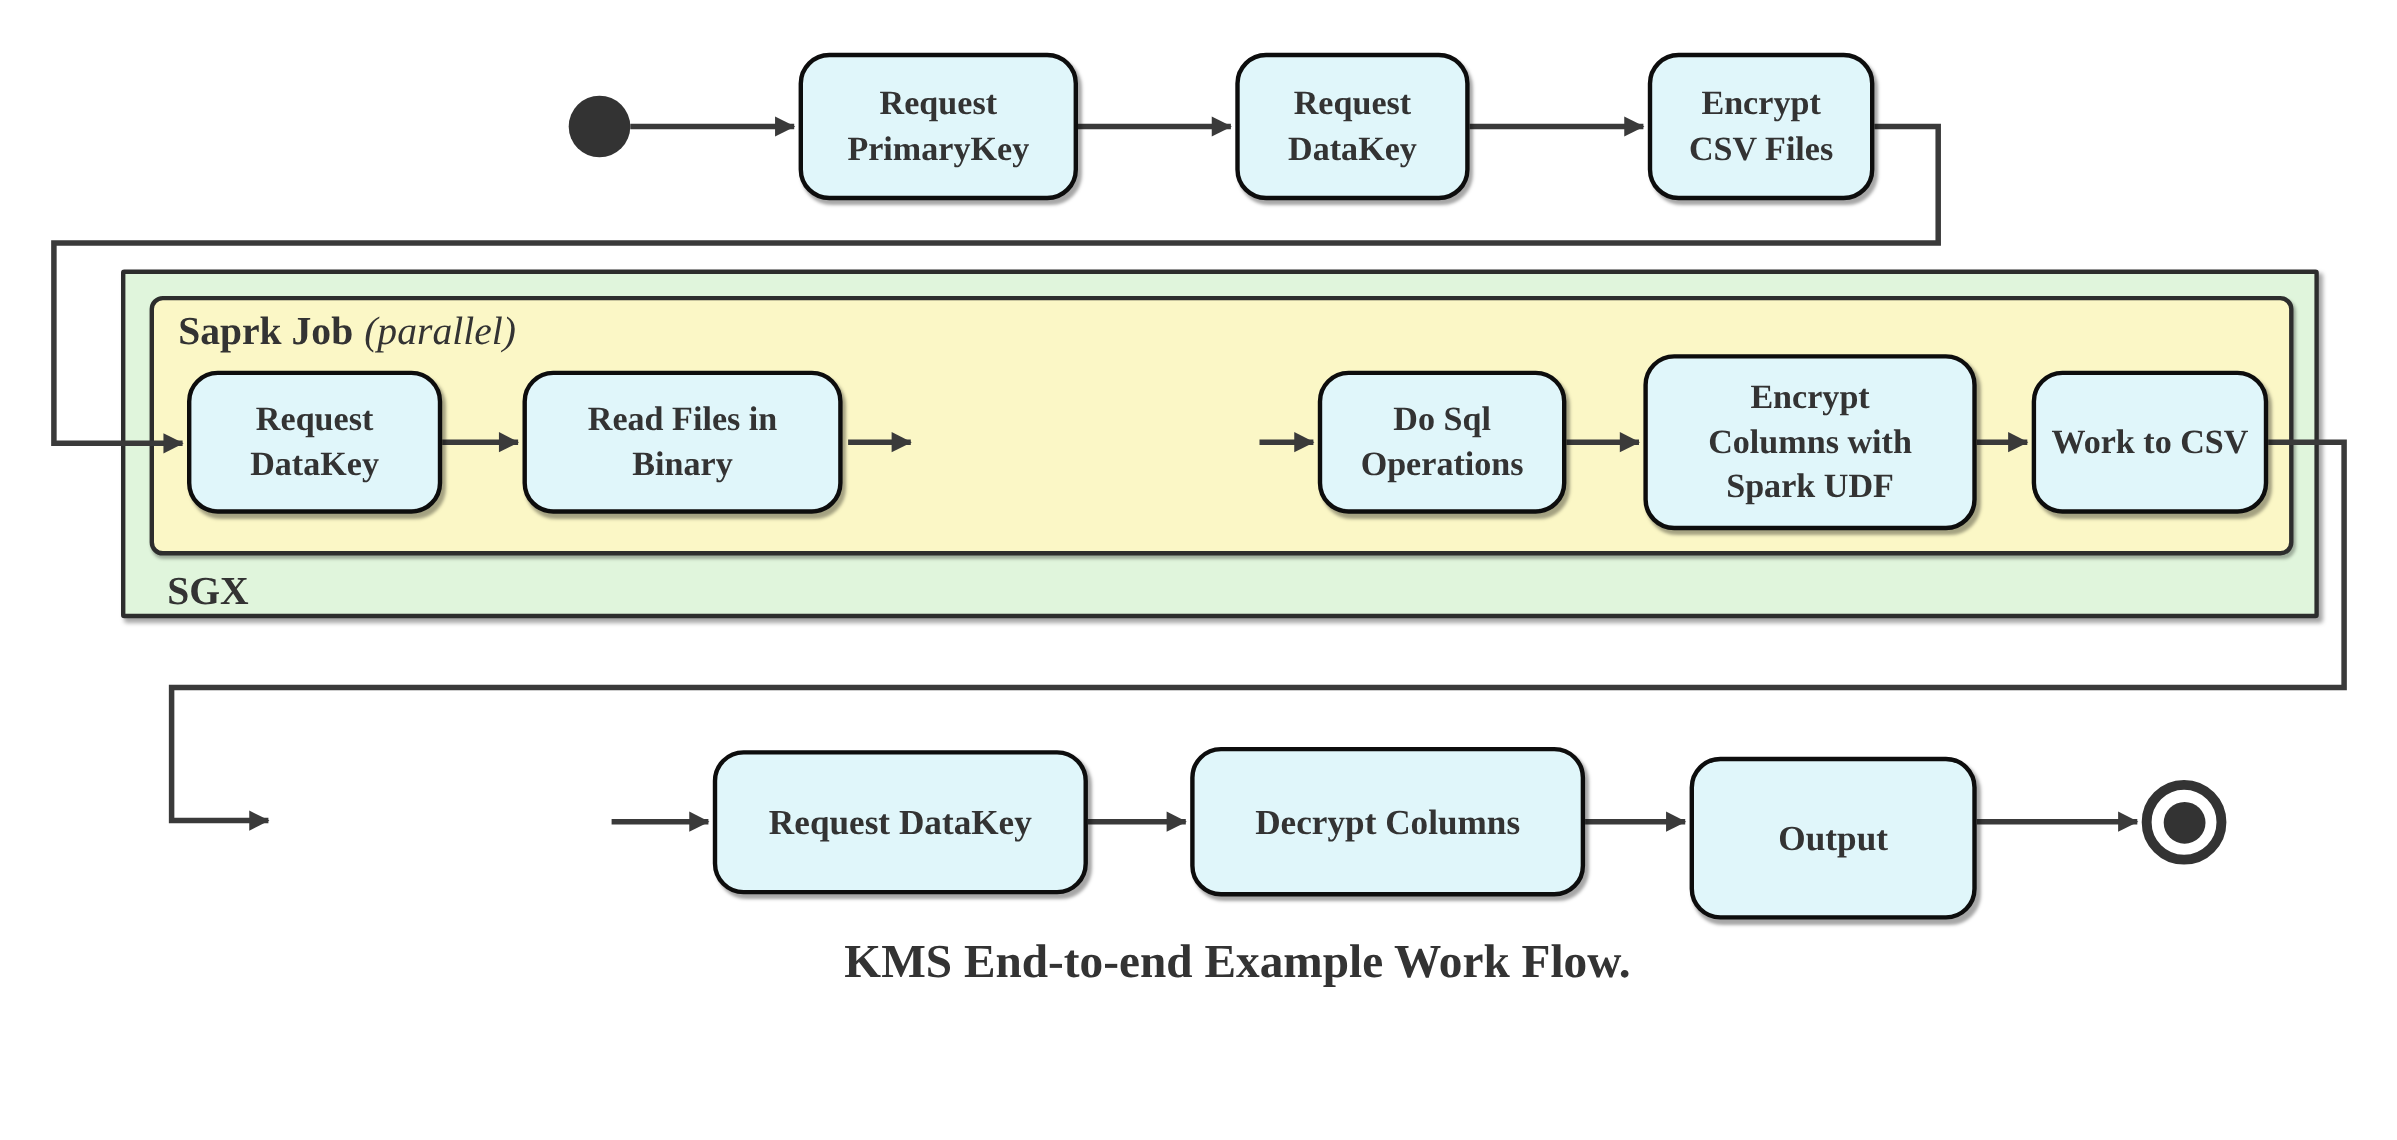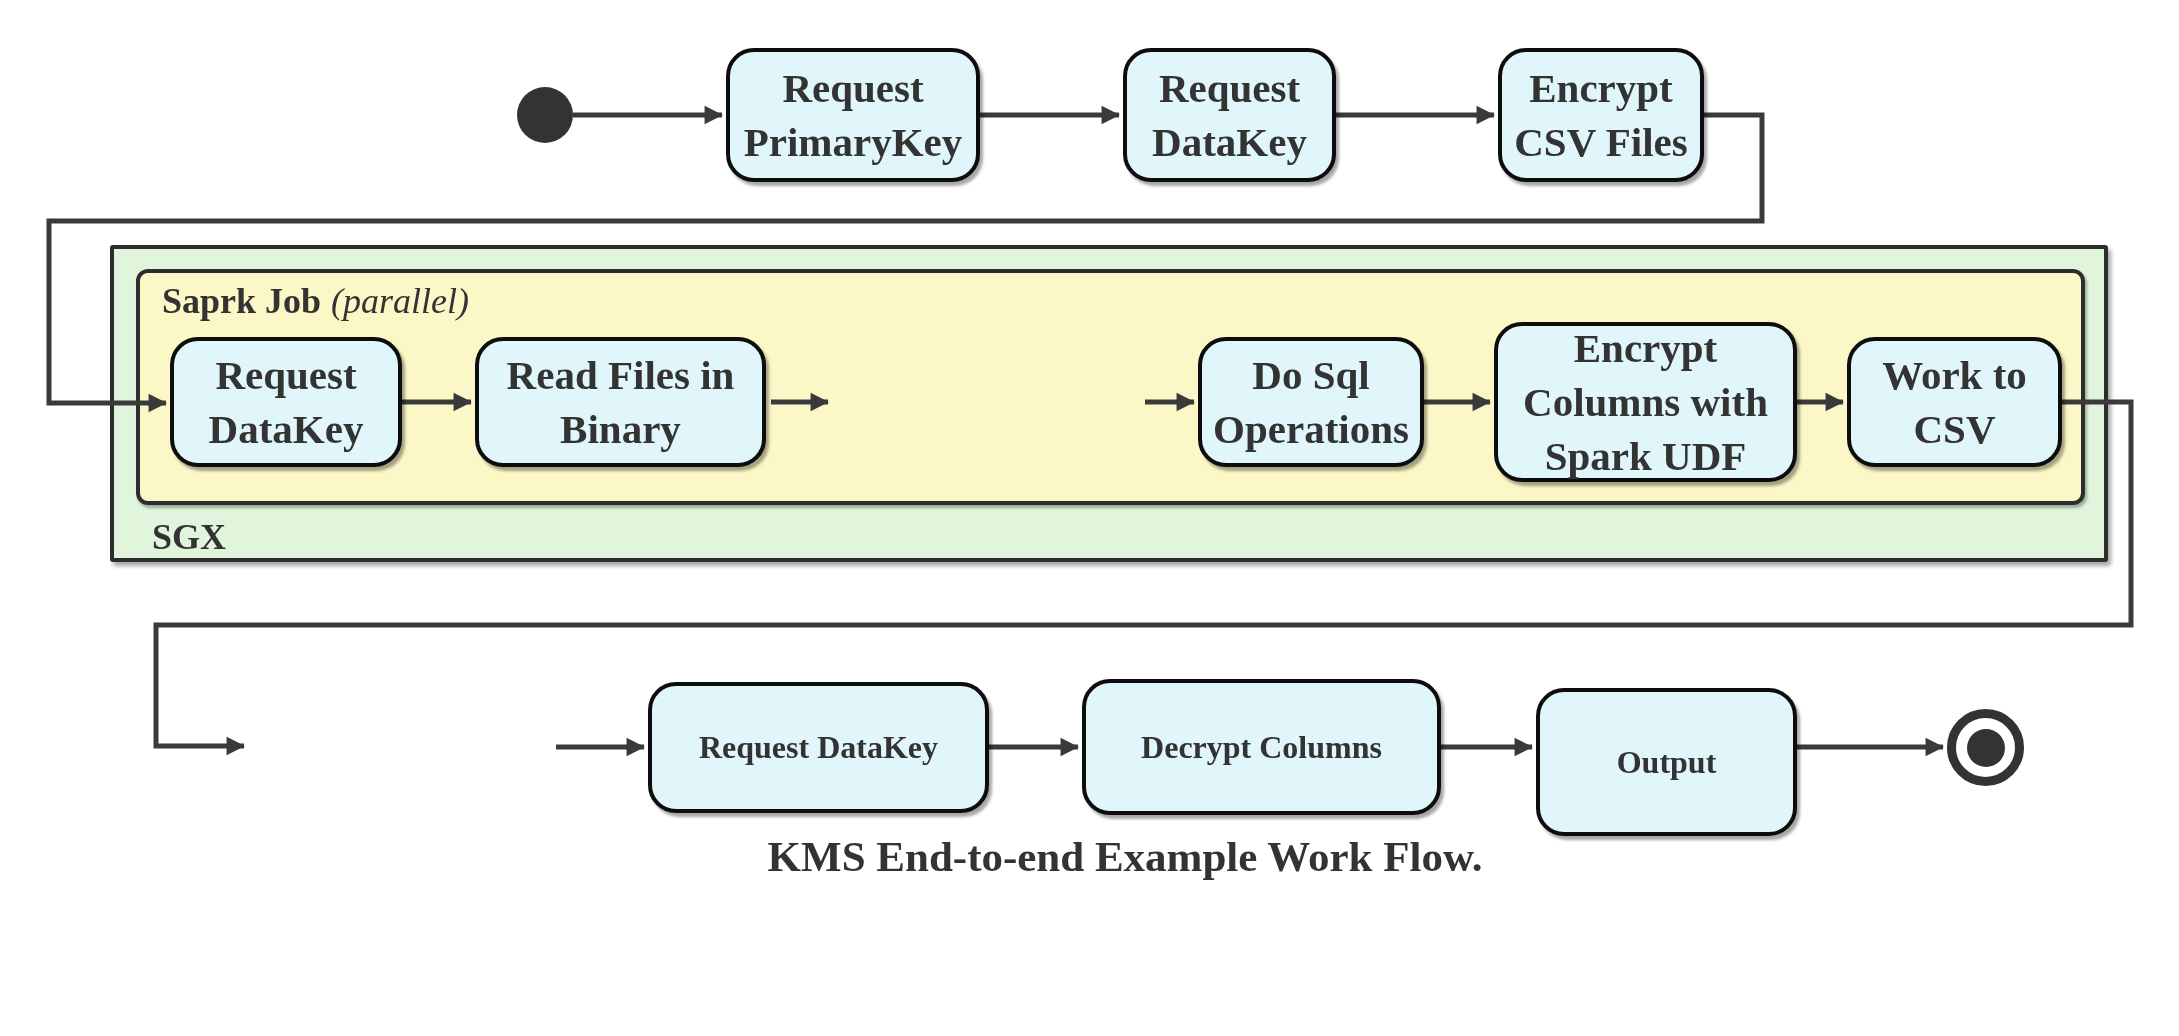--- a/index.html
+++ b/index.html
@@ -29,40 +29,40 @@
   }
   .spark-label{left:162px;top:280px;}
   .spark-label .mod{font-weight:normal;font-style:italic;padding-left:10px;}
   .sgx-label{left:152px;top:516px;}
   .node{
     position:absolute;box-sizing:border-box;z-index:3;
     background:#E0F6FA;border:4px solid #0d0d0d;border-radius:28px;
     box-shadow:3px 4px 3px rgba(0,0,0,0.35);
     display:flex;align-items:center;justify-content:center;
     text-align:center;color:#333333;
-    font-size:41px;font-weight:bold;line-height:1.32;
+    font-size:31px;font-weight:bold;line-height:1.32;
     white-space:pre-line;
   }
   .node.big{font-size:32px;}
   .start-dot{
     position:absolute;z-index:3;
     left:517px;top:87px;width:56px;height:56px;
     background:#333333;border-radius:50%;
   }
   .end-node{
     position:absolute;z-index:3;box-sizing:border-box;
     left:1947px;top:709px;width:77px;height:77px;
     border:9px solid #333333;border-radius:50%;
     background:#ffffff;
     display:flex;align-items:center;justify-content:center;
   }
   .end-inner{width:38px;height:38px;background:#333333;border-radius:50%;}
   .caption{
     position:absolute;z-index:3;
-    left:1125px;top:832px;transform:translateX(-50%);
+    left:1125px;top:850px;transform:translateX(-50%);
     font-size:43px;font-weight:bold;color:#333333;white-space:nowrap;
   }
   
   .t1{left:726px;top:48px;width:254px;height:134px;}
   .t2{left:1123px;top:48px;width:213px;height:134px;}
   .t3{left:1498px;top:48px;width:206px;height:134px;}
   .m1{left:170px;top:337px;width:232px;height:130px;}
   .m2{left:475px;top:337px;width:291px;height:130px;}
   .m3{left:832px;top:337px;width:313px;height:130px;}
   .m4{left:1198px;top:337px;width:226px;height:130px;}

